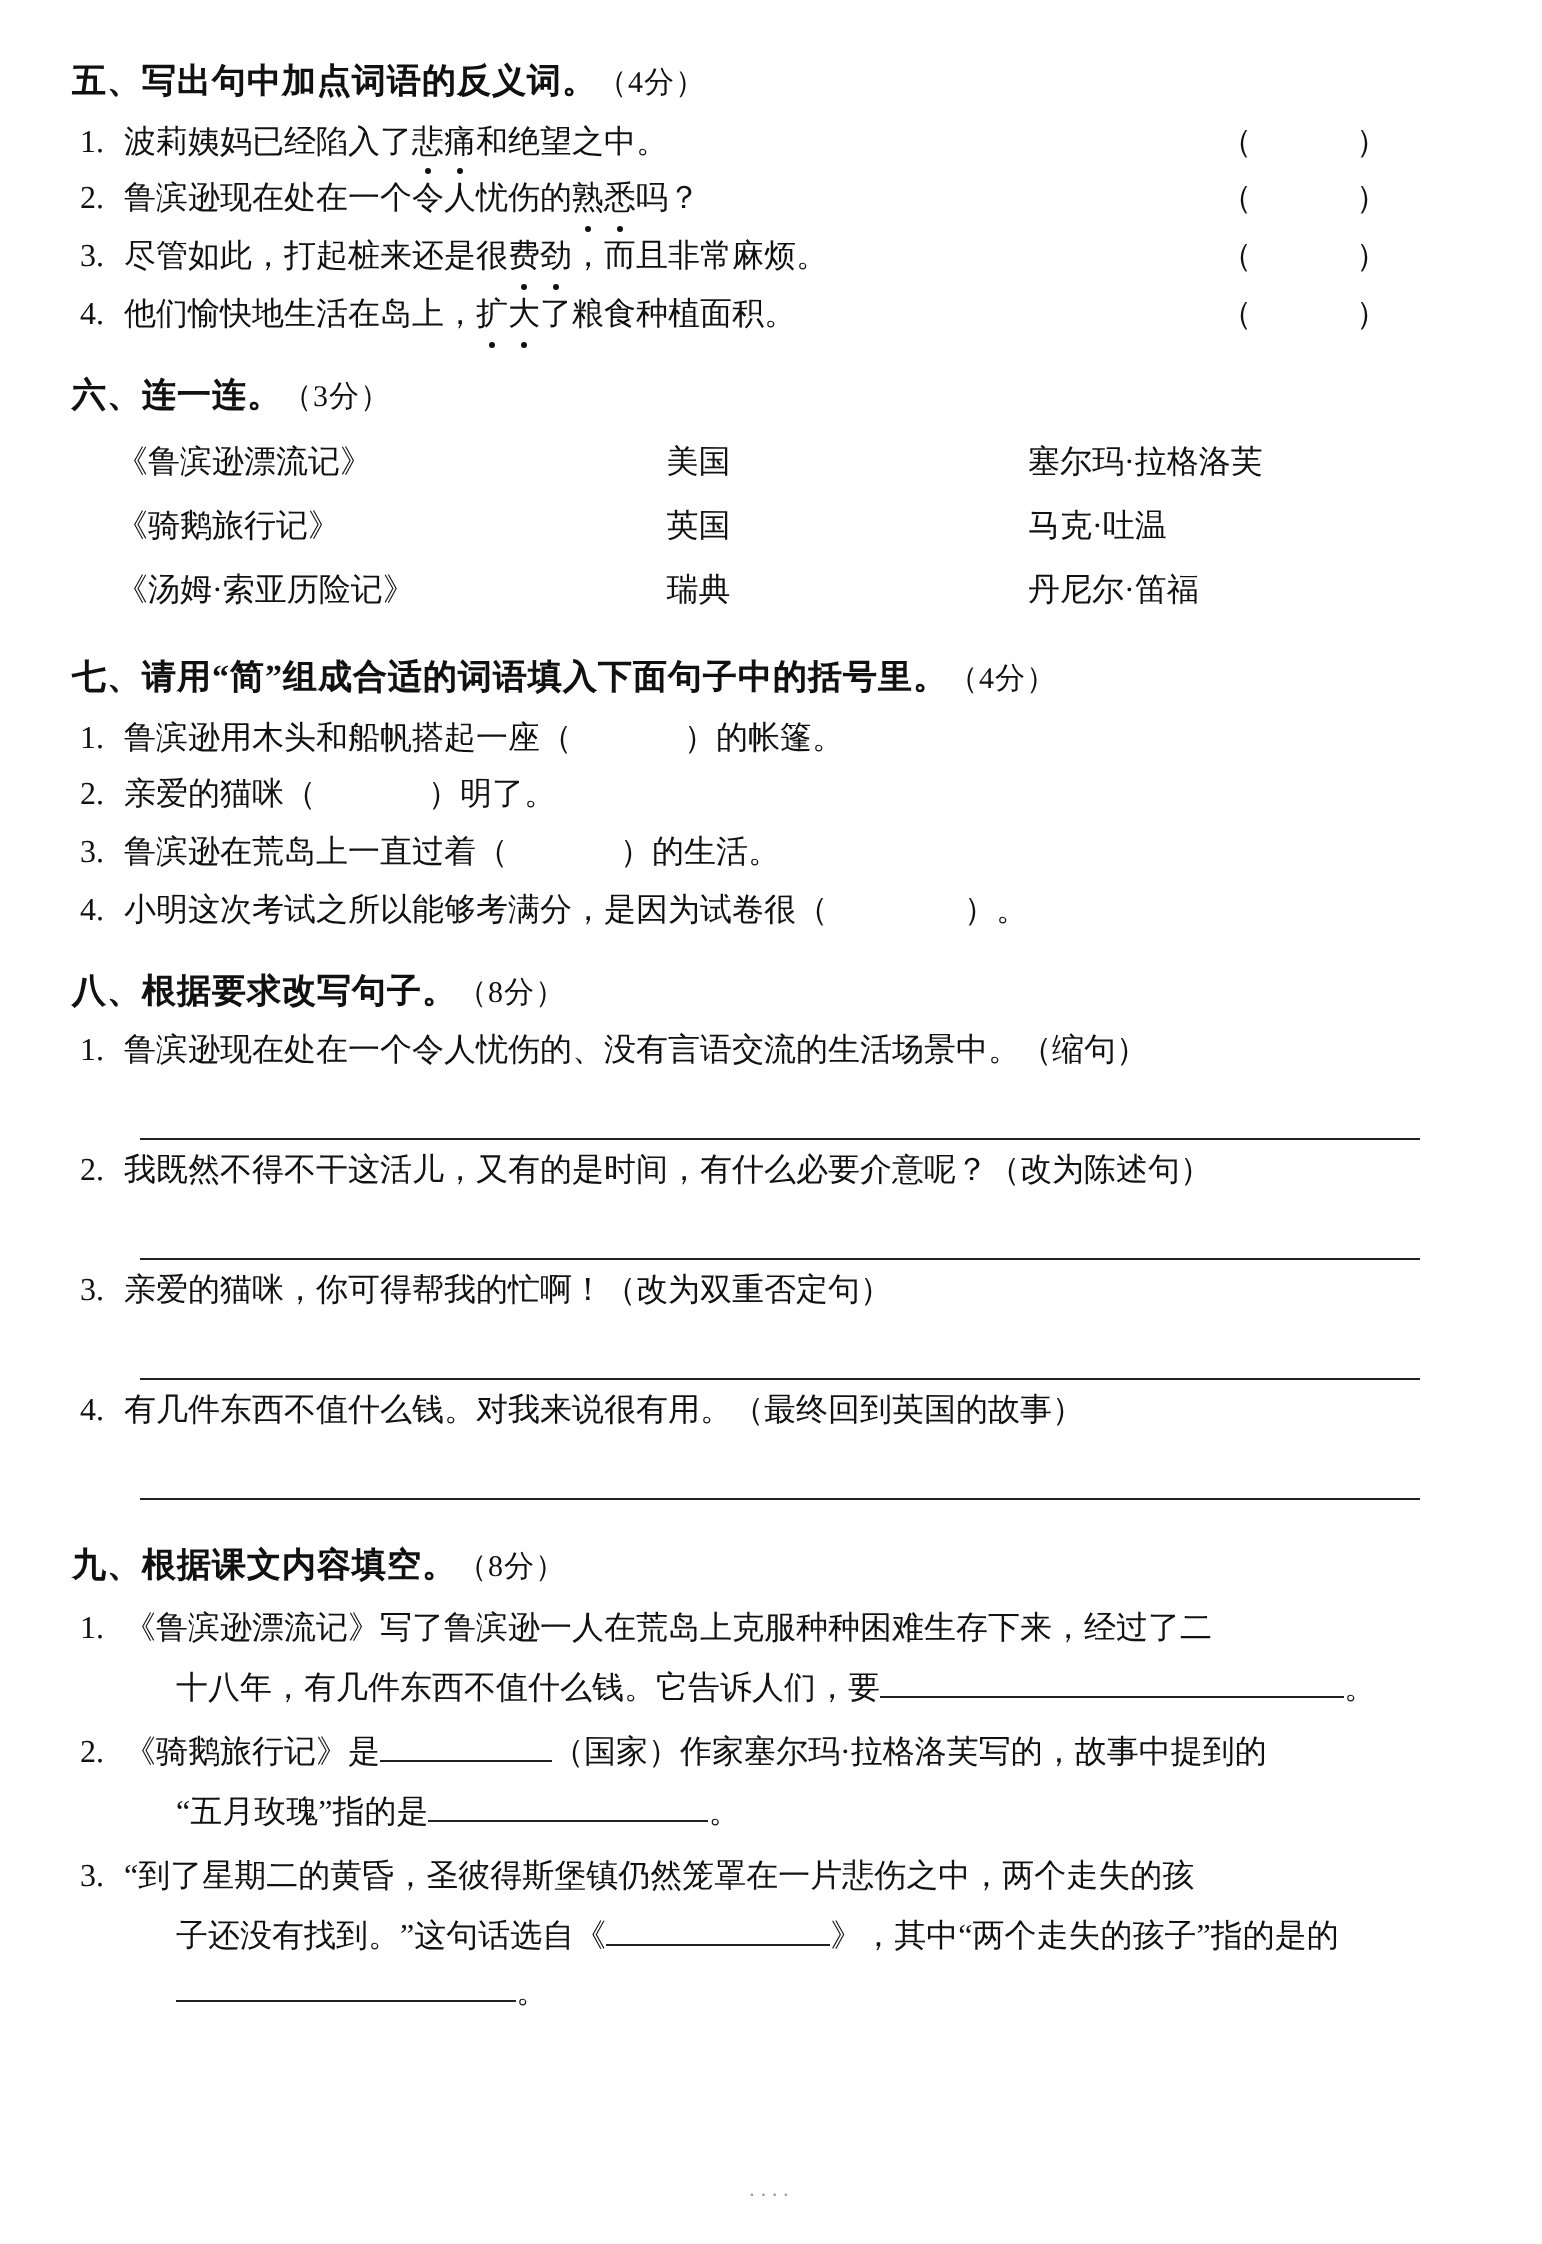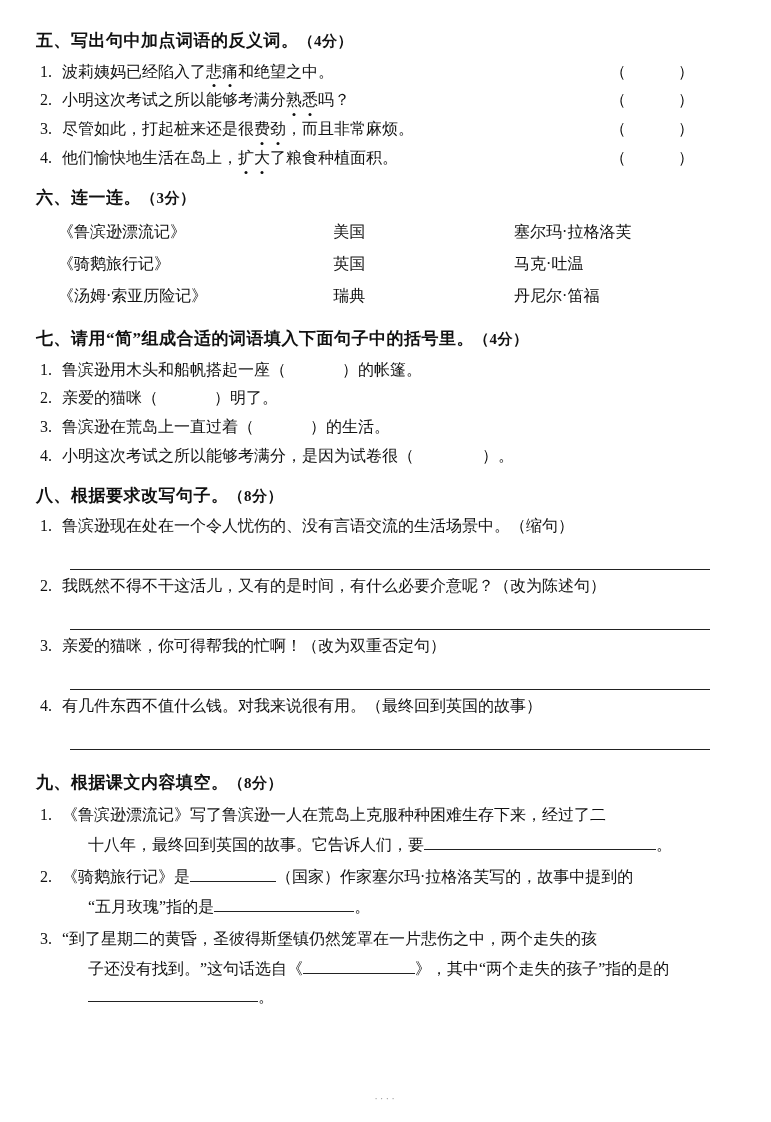--- a/index.html
+++ b/index.html
@@ -32,21 +32,21 @@
     font-size: 17px;
     font-weight: bold;
     letter-spacing: 0.5px;
     margin: 14px 0 6px 0;
     line-height: 1.5;
   }
   .sec-head:first-child {
     margin-top: 0;
   }
   .sec-head .score {
-    font-weight: bold;
+    font-weight: normal;
     font-size: 15px;
   }
   .item {
     font-size: 16px;
     line-height: 1.55;
     margin: 4px 0 4px 0;
     padding-left: 26px;
     position: relative;
   }
   .item .num {
@@ -156,21 +156,21 @@
     <div class="sec-head">
       <span>五、写出句中加点词语的反义词。</span><span class="score">（4分）</span>
     </div>
 
     <div class="item row-paren">
       <span class="txt"><span class="num">1.</span><span>波莉姨妈已经陷入了</span><span class="dotword"><span class="dot">悲</span><span class="dot">痛</span></span><span>和绝望之中。</span></span>
       <span class="paren-group">（<span class="gap"></span>）</span>
     </div>
 
     <div class="item row-paren">
-      <span class="txt"><span class="num">2.</span><span>小明这次考试之所以能够考满分</span><span><span class="dot">熟</span><span class="dot">悉</span></span><span>吗？</span></span>
+      <span class="txt"><span class="num">2.</span><span>鲁滨逊现在处在一个令人忧伤的</span><span><span class="dot">熟</span><span class="dot">悉</span></span><span>吗？</span></span>
       <span class="paren-group">（<span class="gap"></span>）</span>
     </div>
 
     <div class="item row-paren">
       <span class="txt"><span class="num">3.</span><span>尽管如此，打起桩来还是很</span><span><span class="dot">费</span><span class="dot">劲</span></span><span>，而且非常麻烦。</span></span>
       <span class="paren-group">（<span class="gap"></span>）</span>
     </div>
 
     <div class="item row-paren">
       <span class="txt"><span class="num">4.</span><span>他们愉快地生活在岛上，</span><span><span class="dot">扩</span><span class="dot">大</span></span><span>了粮食种植面积。</span></span>
@@ -241,21 +241,21 @@
     <div class="ruled"></div>
 
     <div class="sec-head" style="margin-top:20px">
       <span>九、根据课文内容填空。</span><span class="score">（8分）</span>
     </div>
 
     <div class="item q9">
       <span class="num">1.</span><span>《鲁滨逊漂流记》写了鲁滨逊一人在荒岛上克服种种困难生存下来，经过了二</span>
     </div>
     <div class="cont-line">
-      <span>十八年，最终回到英国的故事。它告诉人们，要</span><span class="u-line" style="width:232px"></span><span>。</span>
+      <span>十八年，有几件东西不值什么钱。它告诉人们，要</span><span class="u-line" style="width:232px"></span><span>。</span>
     </div>
 
     <div class="item q9">
       <span class="num">2.</span><span>《骑鹅旅行记》是</span><span class="u-line" style="width:86px"></span><span>（国家）作家塞尔玛·拉格洛芙写的，故事中提到的</span>
     </div>
     <div class="cont-line">
       <span>“五月玫瑰”指的是</span><span class="u-line" style="width:140px"></span><span>。</span>
     </div>
 
     <div class="item q9">

